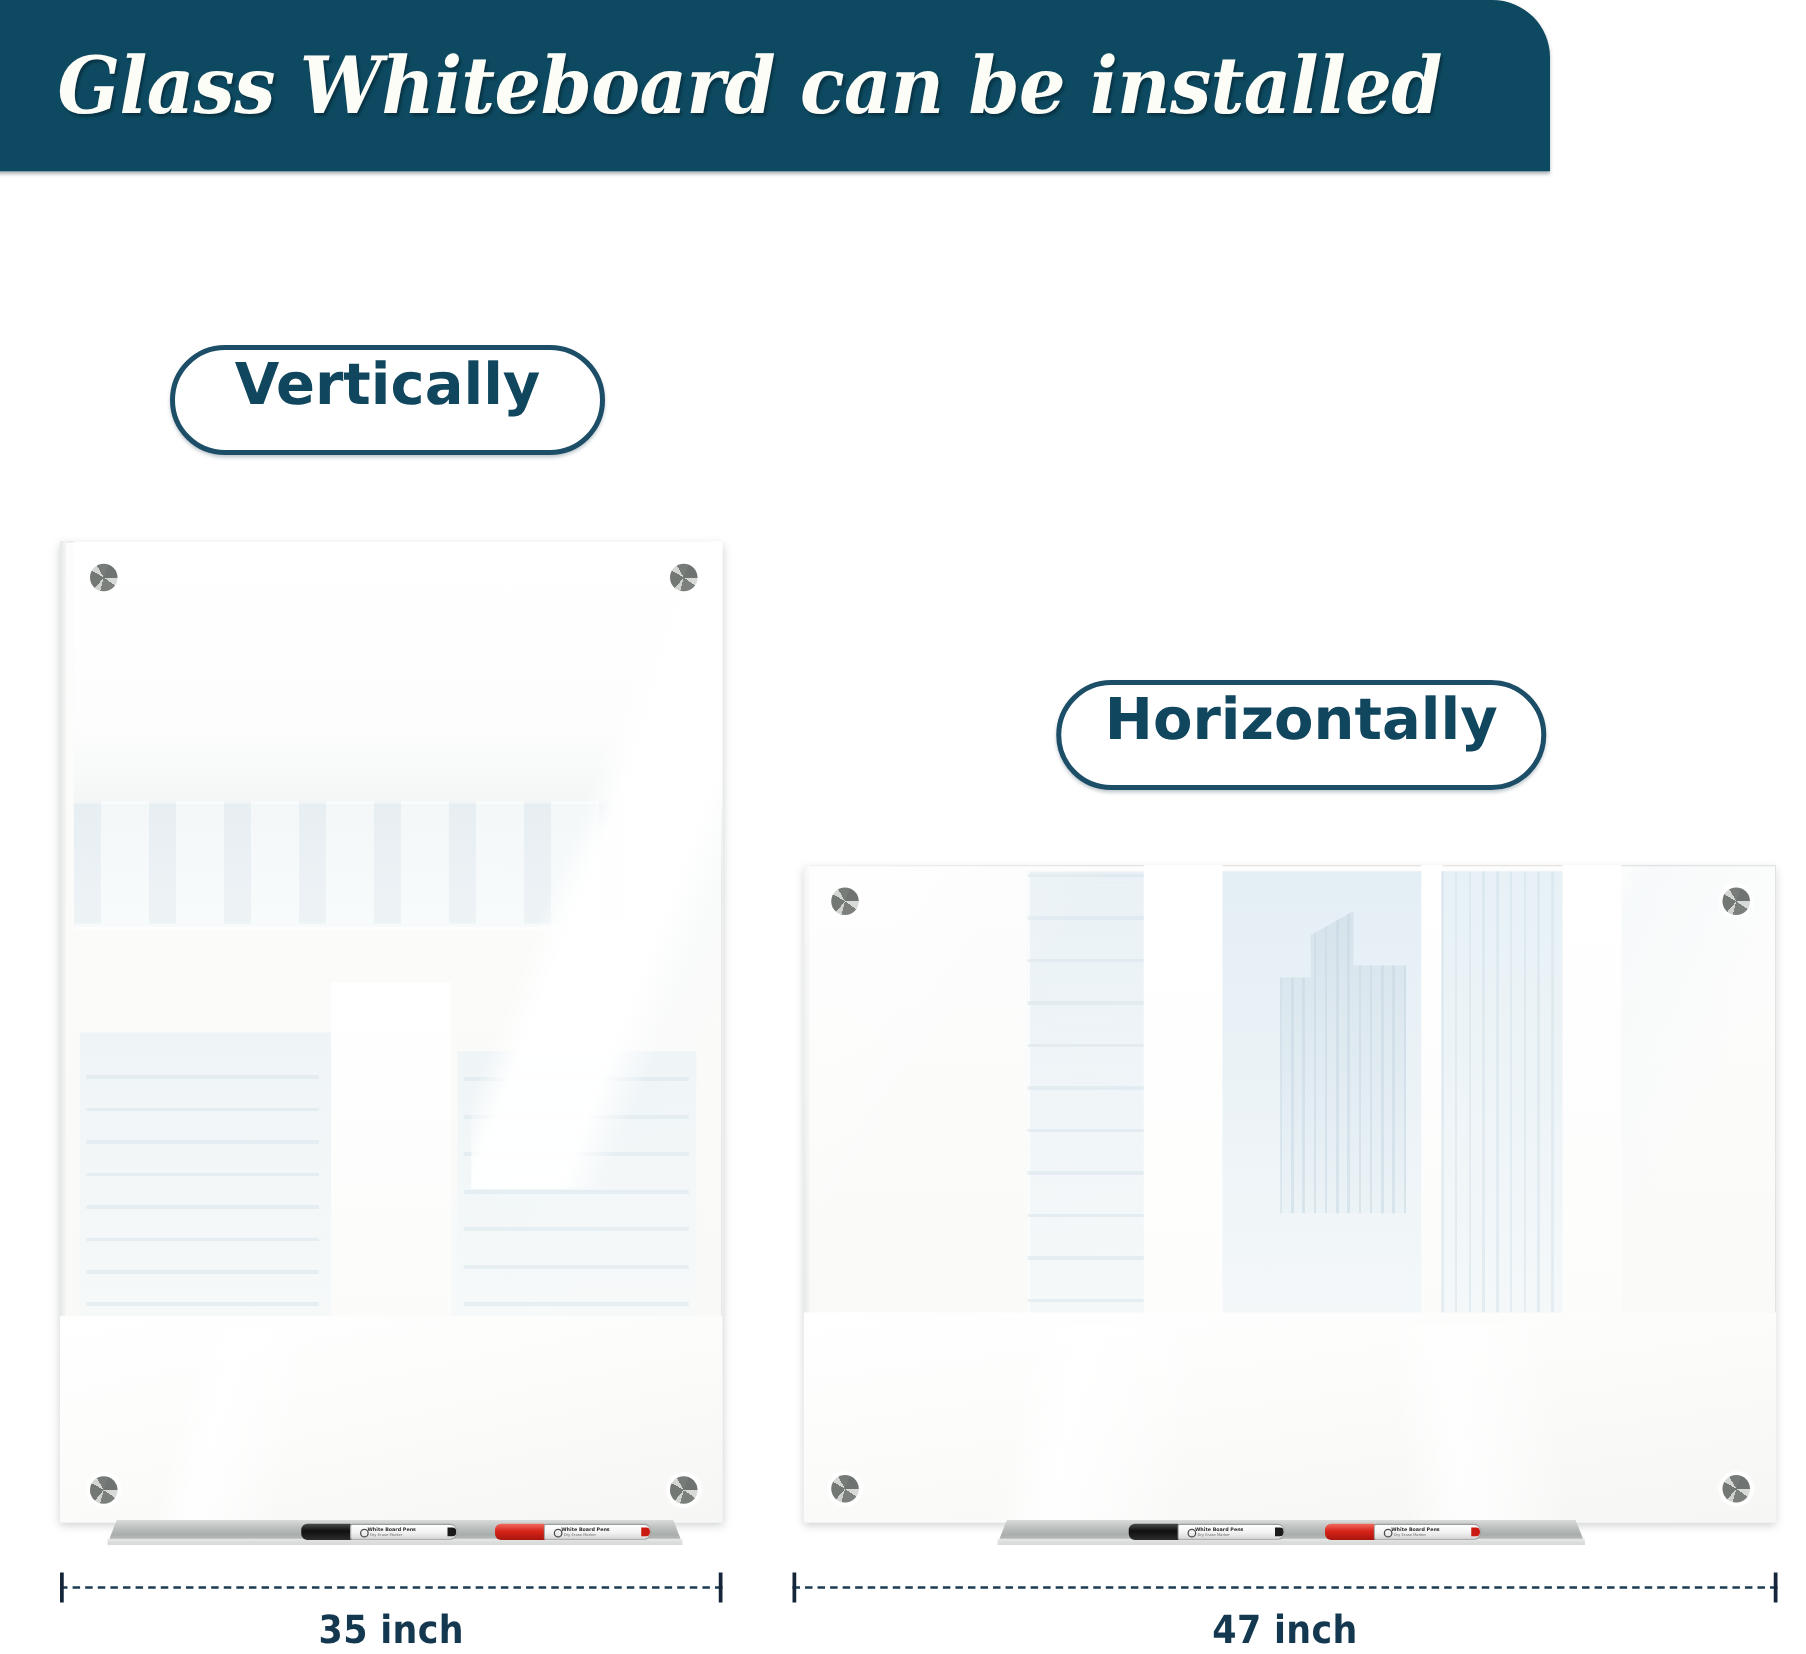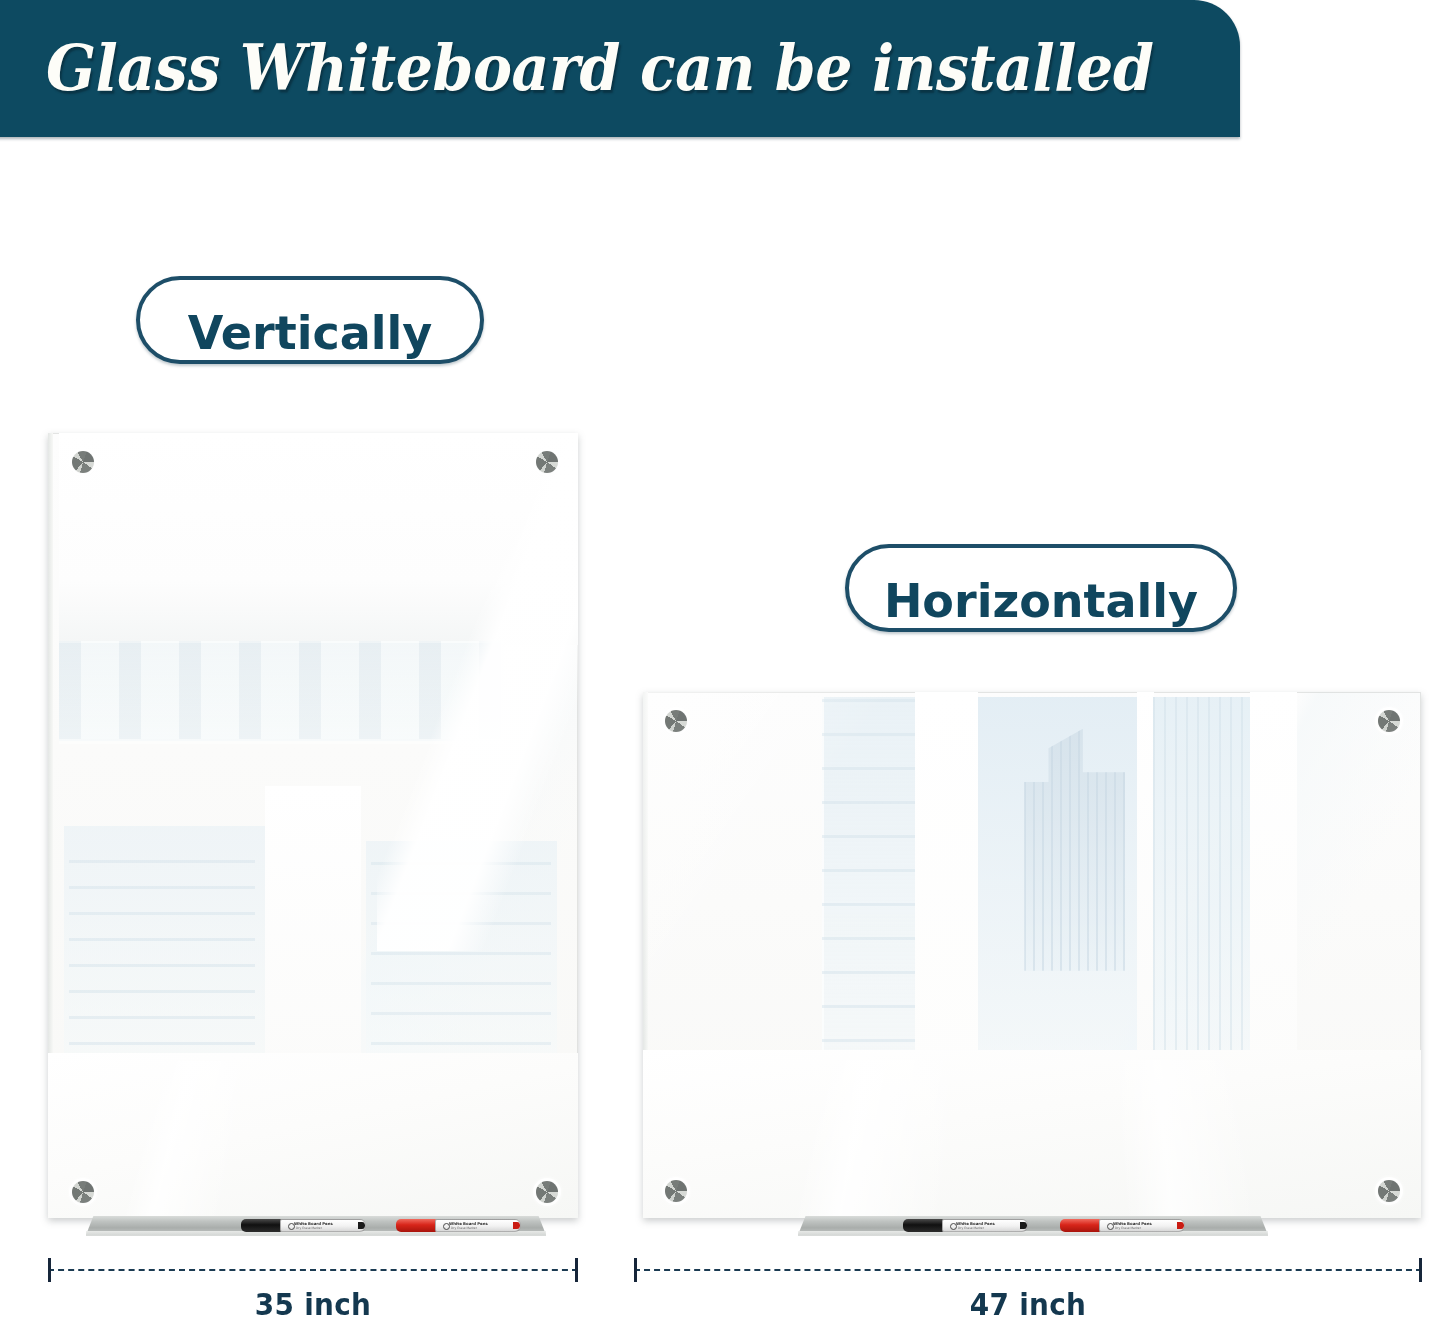--- a/index.html
+++ b/index.html
@@ -46,21 +46,21 @@
   }
 
   
   .pill {
     position: absolute;
     box-sizing: border-box;
     background: #ffffff;
     border: 4px solid #1d4e68;
     border-radius: 999px;
     display: flex;
-    align-items: flex-end;
+    align-items: flex-start;
     justify-content: center;
     color: #10465e;
     font-family: "DejaVu Sans", sans-serif;
     font-weight: bold;
     box-shadow: 0 2px 3px rgba(30,60,80,0.28);
   }
   .pill-vertical {
     left: 136px;
     top: 276px;
     width: 348px;

